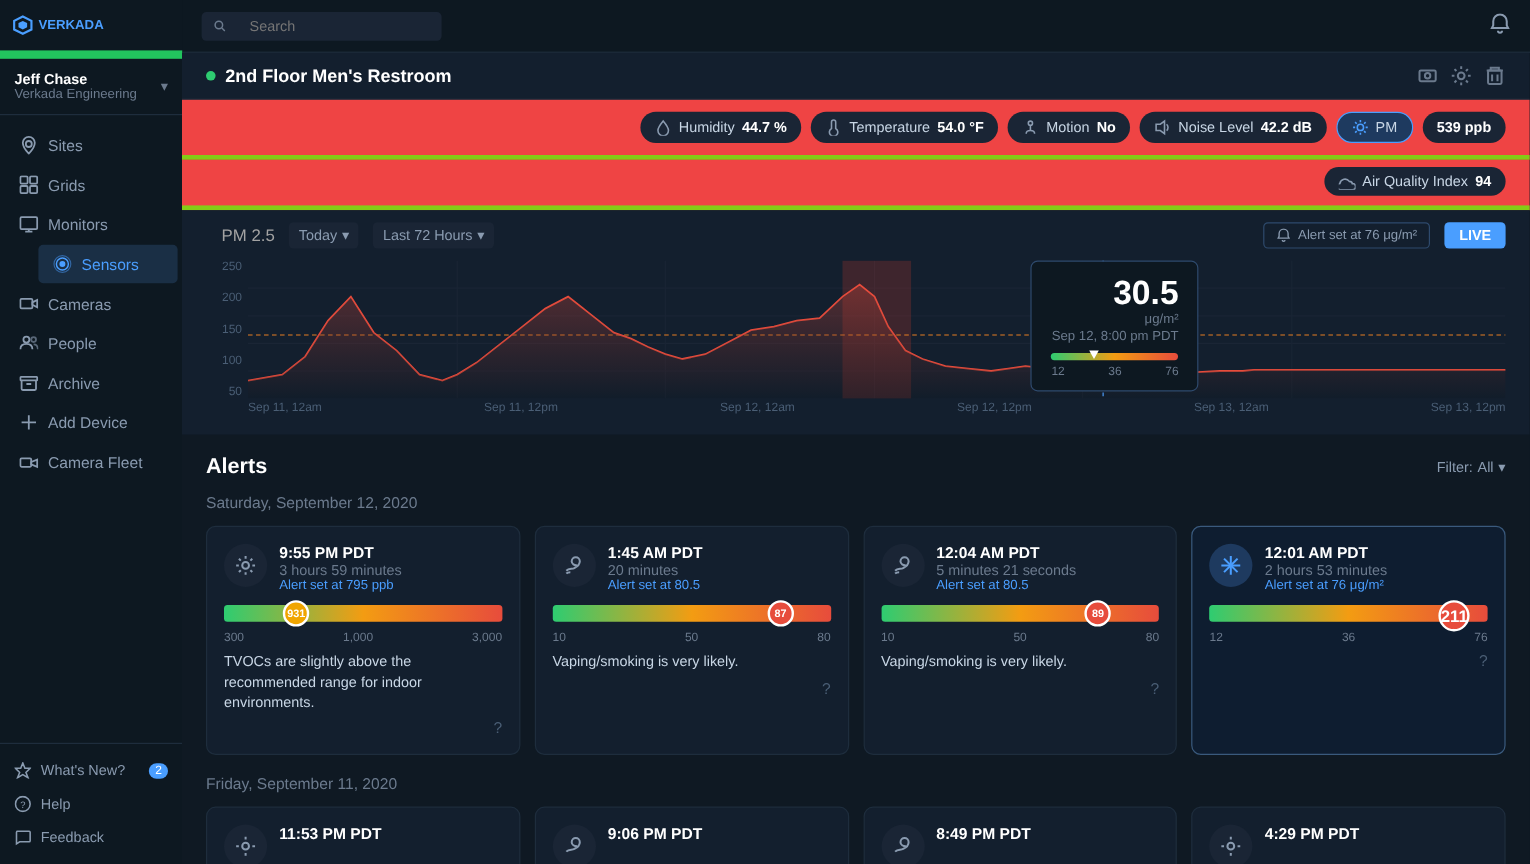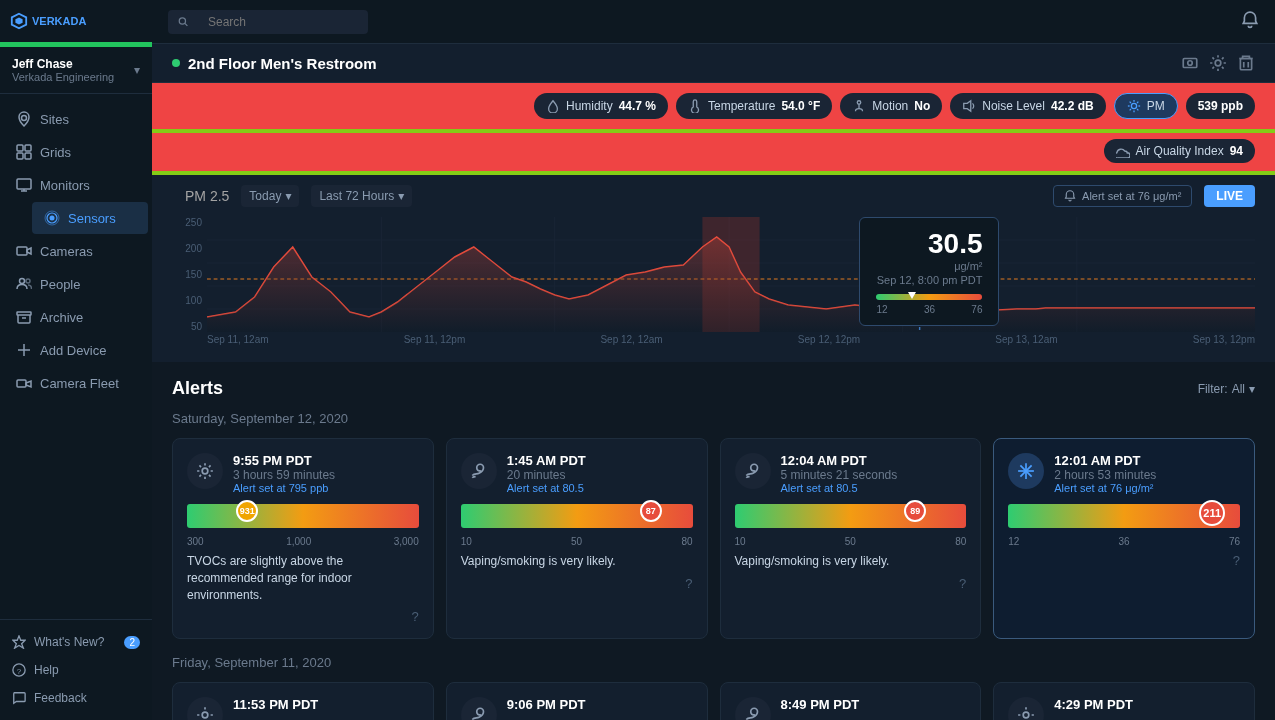--- a/index.html
+++ b/index.html
@@ -1,20 +1,20 @@
 <!DOCTYPE html>
 <html><head>
   <meta charset="utf-8">
   <style>
     * { box-sizing: border-box; margin: 0; padding: 0; }
     body { font-family: -apple-system, BlinkMacSystemFont, 'Segoe UI', sans-serif; background: #0f1923; color: #fff; display: flex; height: 720px; overflow: hidden; font-size: 13px; }
 
     
     .sidebar { width: 152px; background: #0d1821; display: flex; flex-direction: column; flex-shrink: 0; }
-    .sidebar-header { padding: 12px 10px; display: flex; align-items: center; gap: 6px; border-bottom: 5px solid #22c55e; }
+    .sidebar-header { padding: 12px 10px; display: flex; align-items: center; gap: 6px; border-bottom: 7px solid #22c55e; }
     .sidebar-logo { color: #4a9eff; font-size: 11px; font-weight: 700; display: flex; align-items: center; gap: 4px; }
     .sidebar-logo svg { width: 18px; height: 18px; }
     .sidebar-user { padding: 10px 12px; display: flex; align-items: center; justify-content: space-between; border-bottom: 1px solid #1e2d3d; }
     .sidebar-user-name { font-size: 12px; font-weight: 600; color: #fff; }
     .sidebar-user-org { font-size: 11px; color: #6b7a8d; }
     .sidebar-nav { flex: 1; padding: 8px 0; }
     .sidebar-item { display: flex; align-items: center; gap: 8px; padding: 8px 12px; cursor: pointer; color: #8a9bb0; font-size: 13px; border-radius: 4px; margin: 1px 4px; }
     .sidebar-item.active { background: #1a2f45; color: #4a9eff; margin-left: 32px; }
     .sidebar-item svg { width: 16px; height: 16px; flex-shrink: 0; }
     .sidebar-bottom { padding: 8px 0; border-top: 1px solid #1e2d3d; }
@@ -81,21 +81,21 @@
     .alert-cards { display: grid; grid-template-columns: repeat(4, 1fr); gap: 12px; margin-bottom: 16px; }
     .alert-card { background: #131f2e; border-radius: 8px; padding: 14px; border: 1px solid #1e2d3d; }
     .alert-card.highlighted { border-color: #3a5a7d; }
     .alert-card-header { display: flex; align-items: flex-start; gap: 10px; margin-bottom: 10px; }
     .alert-icon { width: 36px; height: 36px; border-radius: 50%; background: #1a2535; display: flex; align-items: center; justify-content: center; flex-shrink: 0; }
     .alert-icon svg { width: 18px; height: 18px; }
     .alert-time { font-size: 13px; font-weight: 600; color: #fff; }
     .alert-duration { font-size: 12px; color: #6b7a8d; }
     .alert-threshold { font-size: 11px; color: #4a9eff; }
     .alert-bar-container { margin: 8px 0; }
-    .alert-bar { height: 24px; border-radius: 3px; background: linear-gradient(to right, #2ecc71 0%, #f39c12 50%, #e74c3c 100%); position: relative; }
+    .alert-bar { height: 14px; border-radius: 3px; background: linear-gradient(to right, #2ecc71 0%, #f39c12 50%, #e74c3c 100%); position: relative; }
     .alert-bar-marker { position: absolute; top: -4px; width: 14px; height: 14px; border-radius: 50%; background: #fff; border: 2px solid #aaa; transform: translateX(-50%); display: flex; align-items: center; justify-content: center; font-size: 8px; color: #000; font-weight: 700; }
     .alert-bar-labels { display: flex; justify-content: space-between; font-size: 10px; color: #6b7a8d; margin-top: 8px; }
     .alert-description { font-size: 12px; color: #c8d6e5; line-height: 1.4; margin-top: 6px; }
     .alert-footer { display: flex; justify-content: flex-end; margin-top: 6px; }
     .info-icon { color: #4a5e75; cursor: pointer; }
 
     .friday-section { margin-top: 8px; }
 
     
     ::-webkit-scrollbar { width: 4px; }
@@ -541,21 +541,21 @@
                 </svg>
             </div>
             <div>
               <div class="alert-time">12:01 AM PDT</div>
               <div class="alert-duration">2 hours 53 minutes</div>
               <div class="alert-threshold">Alert set at 76 μg/m²</div>
             </div>
           </div>
           <div class="alert-bar-container">
             <div class="alert-bar" style="position:relative;">
-              <div class="alert-bar-marker" style="left:88%; top:-4px; width:26px; height:26px; font-size:11px; background:#e74c3c; border:2px solid #fff; color:#fff; border-radius:50%; display:flex; align-items:center; justify-content:center; font-weight:700; position:absolute; transform:translateX(-50%);">211</div>
+              <div class="alert-bar-marker" style="left:88%; top:-4px; width:26px; height:26px; font-size:14px; background:#e74c3c; border:2px solid #fff; color:#fff; border-radius:50%; display:flex; align-items:center; justify-content:center; font-weight:700; position:absolute; transform:translateX(-50%);">211</div>
             </div>
           </div>
           <div class="alert-bar-labels">
             <span>12</span>
             <span>36</span>
             <span>76</span>
           </div>
           <div class="alert-footer">
             <span class="info-icon">?</span>
           </div>

